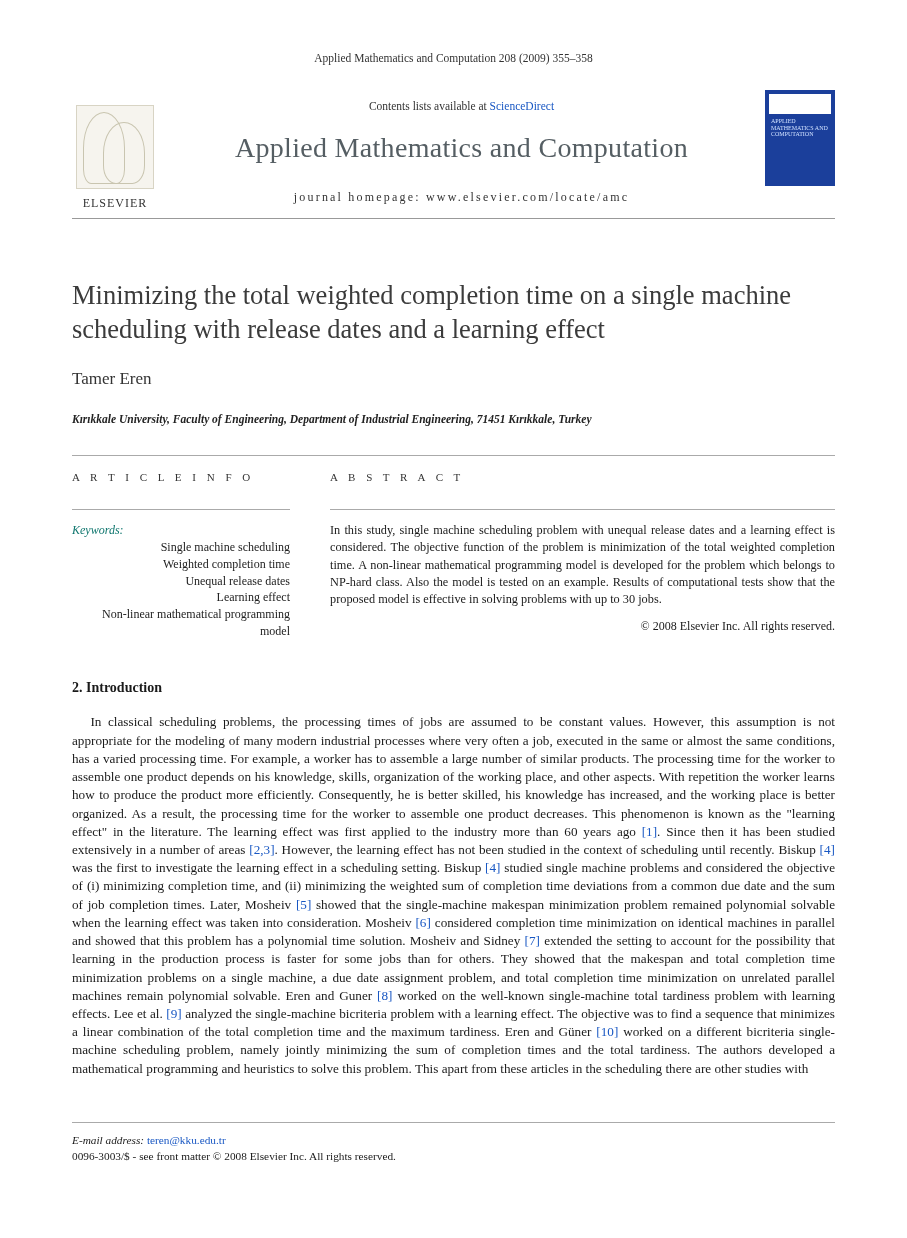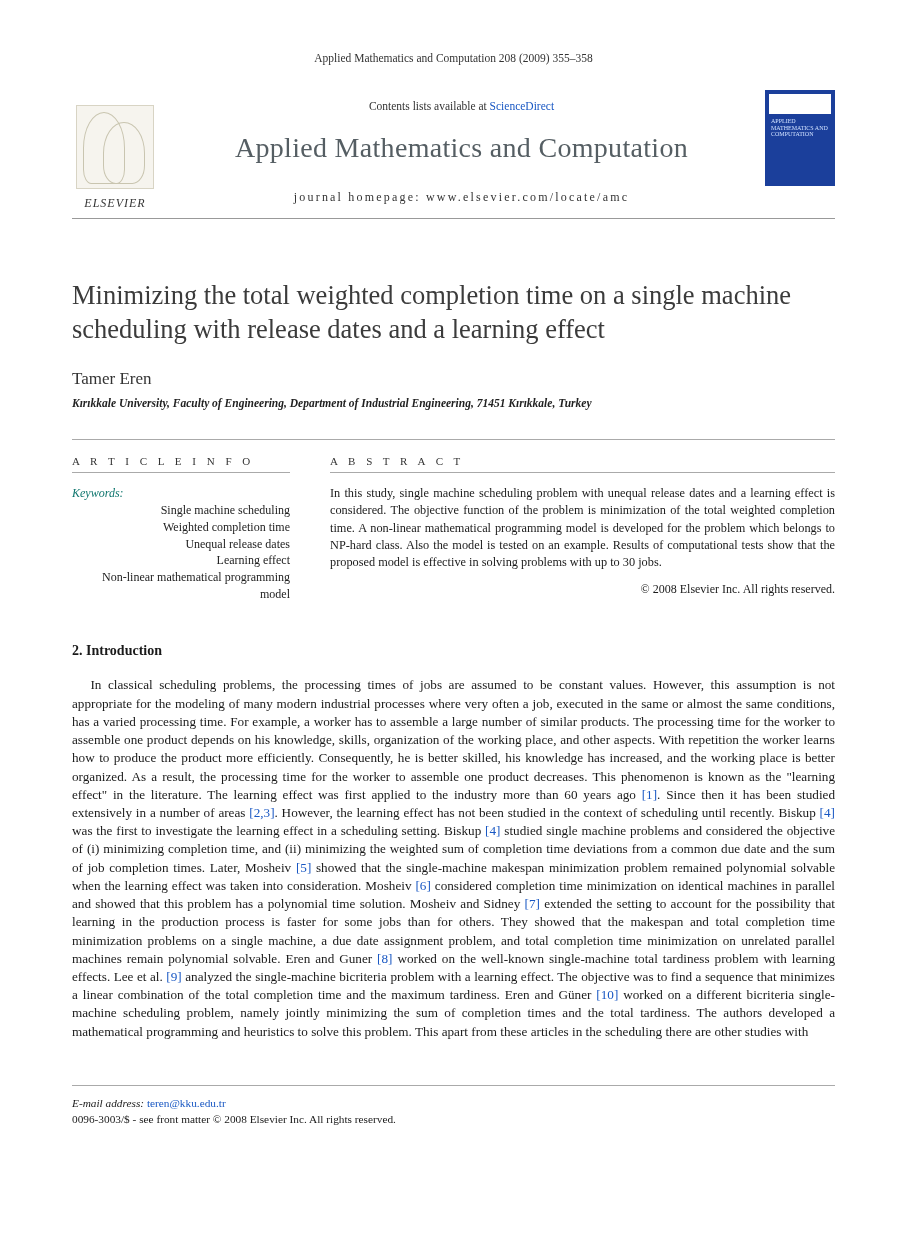--- a/index.html
+++ b/index.html
@@ -9,42 +9,42 @@
     width: 907px;
     margin: 0 auto;
     color: #1a1a1a;
     padding: 50px 72px 40px 72px;
     font-size: 13.2px;
     line-height: 1.4;
   }
   .running-head { text-align: center; font-size: 11.5px; color: #333; margin-bottom: 20px; }
   .masthead { border-bottom: 1px solid #999; padding-bottom: 0; margin-bottom: 60px; }
   .masthead-inner { display: flex; align-items: stretch; }
-  .logo-col { width: 92px; display:flex; flex-direction:column; align-items:center; justify-content:flex-end; padding:4px 6px 6px 0;font-style:italic; }
+  .logo-col { width: 92px; display:flex; flex-direction:column; align-items:center; justify-content:flex-end; padding:4px 6px 6px 0; }
   .logo-box { width: 78px; height: 84px; background:#f6f4ee; border:1px solid #d8d4c4; position:relative; overflow:hidden; }
   .logo-box::before, .logo-box::after { content:""; position:absolute; border:1px solid #c9c5b0; border-radius:50% 50% 20% 20%; }
   .logo-box::before { left:6px; bottom:4px; width:40px; height:70px; }
   .logo-box::after  { left:26px; bottom:4px; width:40px; height:60px; border-radius:50% 50% 30% 30%; }
   .logo-wordmark { font-family: Georgia, serif; font-size:12px; letter-spacing:1px; color:#333; margin-top:6px; }
   .center-col { flex:1; text-align:center; padding:8px 10px 12px 10px; }
   .contents-line { font-size:11.5px; color:#333; margin:4px 0 14px 0; }
   .contents-line a { color:#1857c3; text-decoration:none; }
   .journal-name { font-family: Georgia, serif; font-weight:400; font-size:28px; color:#555e63; letter-spacing:0.3px; margin-bottom:22px; }
   .homepage-line { font-size:12px; letter-spacing:2.2px; color:#333; }
   .cover-col { width:76px; padding:4px 0 4px 6px; }
   .cover-thumb { width:70px; height:96px; background: linear-gradient(#1b3f9b,#1b3f9b); position:relative; }
   .cover-thumb::before { content:""; position:absolute; top:4px; left:4px; right:4px; height:20px; background:#fff; }
   .cover-text { position:absolute; top:28px; left:6px; right:6px; font-size:6px; color:#cfe0ff; line-height:1.1; }
   .title { font-family: Georgia, serif; font-size:26.5px; font-weight:400; color:#3b3b3b; line-height:1.28; margin-bottom:20px; }
-  .author { font-family: Georgia, serif; font-size:17px; color:#333; margin-bottom:4px; }
+  .author { font-family: Georgia, serif; font-size:17px; color:#333; margin-bottom:20px; }
   .affil { font-style: italic; font-weight: bold; font-size:11.5px; color:#222; margin-bottom:28px; }
   .meta-row { display:flex; gap:40px; border-top:1px solid #aaa; padding-top:14px; margin-bottom:38px; }
   .meta-left { width:218px; }
   .meta-right { flex:1; }
-  .meta-head { font-size:11px; letter-spacing:4px; color:#333; border-bottom:1px solid #aaa; padding-bottom:3px; margin-bottom:12px; }
+  .meta-head { font-size:11px; letter-spacing:4px; color:#333; border-bottom:1px solid #aaa; padding-bottom:24px; margin-bottom:12px; }
   .kw-label { font-style: italic; font-size:12px; color:#0f766e; }
   .kw-list { font-size:12px; color:#222;text-align:right; }
   .abstract-body { font-size:12.3px; text-align:justify; }
   .copyright-line { text-align:right; font-size:12px; margin-top:10px; }
   .ref-link { color:#1857c3;text-align:right; }
   .section-head { font-weight:bold; font-size:14px; margin:0 0 16px 0; }
   .body-para { font-size:13.2px; text-align:justify; text-indent:1.4em; line-height:1.38; }
   .footer-block { border-top:1px solid #aaa; margin-top:44px; padding-top:10px; font-size:11.3px; }
   .footer-block .email-label { font-style:italic;margin-top:6px; }
   .footer-block a { color:#1857c3; text-decoration:none; }

